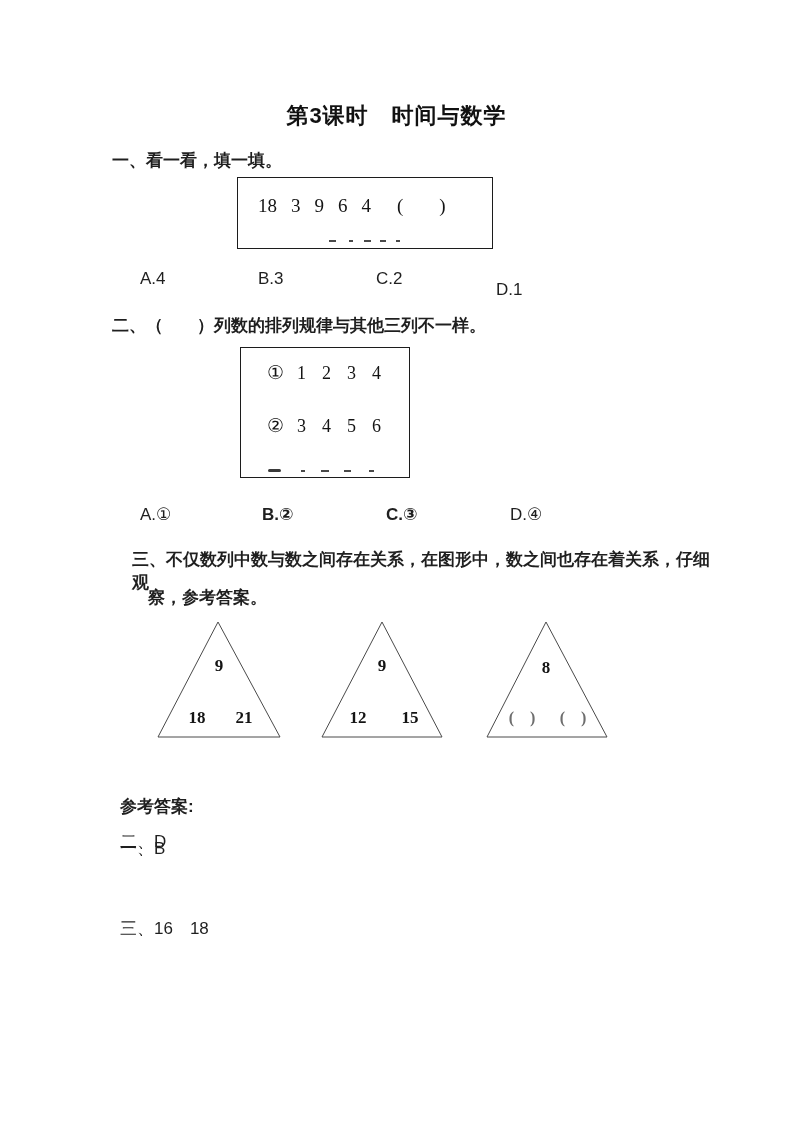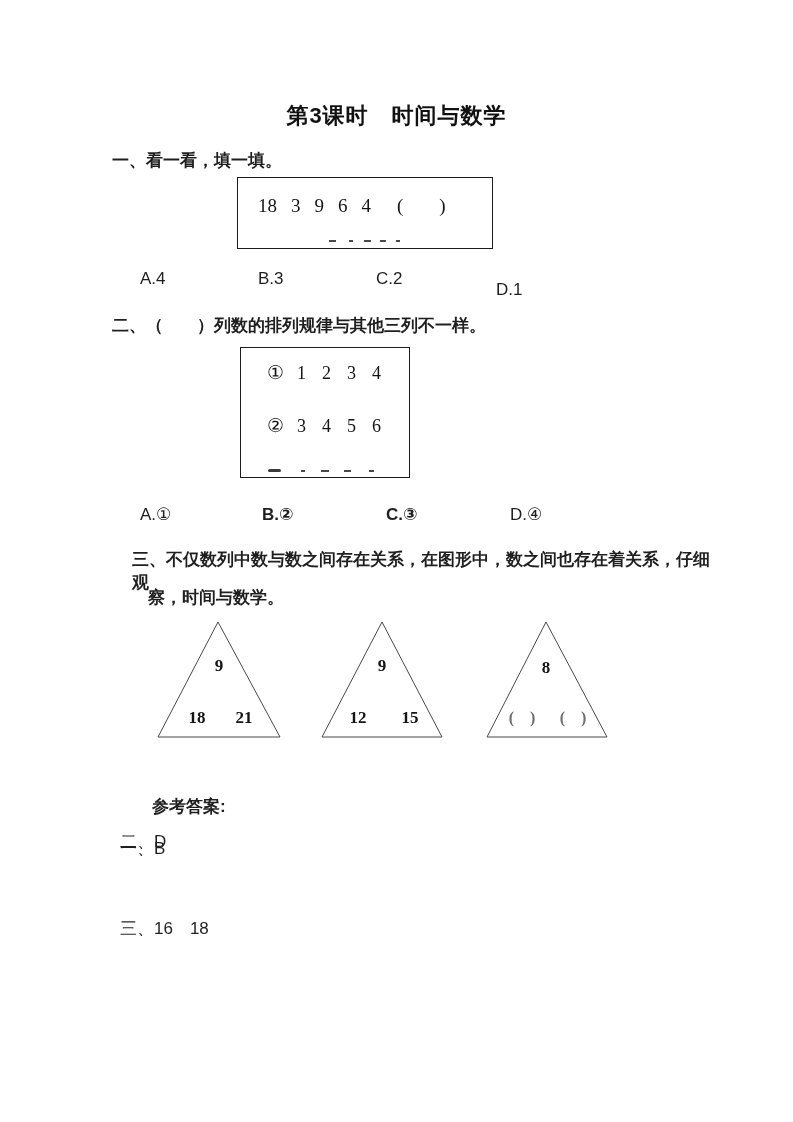--- a/index.html
+++ b/index.html
@@ -133,21 +133,21 @@
   </div>
 
   <div>
     <span class="option" style="left:140px; top:504px;">A.①</span>
     <span class="option" style="left:262px; top:504px;font-weight:bold;">B.②</span>
     <span class="option" style="left:386px; top:504px;font-weight:bold;">C.③</span>
     <span class="option" style="left:510px; top:504px;">D.④</span>
   </div>
 
   <div class="abs q-heading" style="left:112px; top:548px;margin-left:20px;">三、不仅数列中数与数之间存在关系，在图形中，数之间也存在着关系，仔细观</div>
-  <div class="abs q-heading" style="left:148px; top:586px;">察，时间与数学。</div>
+  <div class="abs q-heading" style="left:148px; top:586px;">察，参考答案。</div>
 
   <div class="abs tri-area">
     <svg width="793" height="132" viewBox="0 0 793 132">
 
       <polygon class="tri-line" points="218,7 158,122 280,122"></polygon>
       <text class="tri-num" x="219" y="56" text-anchor="middle">9</text>
       <text class="tri-num" x="197" y="108" text-anchor="middle">18</text>
       <text class="tri-num" x="244" y="108" text-anchor="middle">21</text>
 
       <polygon class="tri-line" points="382,7 322,122 442,122"></polygon>
@@ -155,18 +155,18 @@
       <text class="tri-num" x="358" y="108" text-anchor="middle">12</text>
       <text class="tri-num" x="410" y="108" text-anchor="middle">15</text>
 
       <polygon class="tri-line" points="546,7 487,122 607,122"></polygon>
       <text class="tri-num" x="546" y="58" text-anchor="middle">8</text>
       <text class="tri-paren" x="522" y="108" text-anchor="middle">(　)</text>
       <text class="tri-paren" x="573" y="108" text-anchor="middle">(　)</text>
     </svg>
   </div>
 
-  <div class="abs answers-heading" style="left:120px; top:795px;margin-left:32px;">参考答案:</div>
+  <div class="abs answers-heading" style="left:120px; top:795px;">参考答案:</div>
   <div class="answer-item" style="top:837px;">一、B</div>
   <div class="answer-item" style="top:830px;">二、D</div>
   <div class="answer-item" style="top:917px;">三、16　18</div>
 
 </div>
 
 </body></html>

